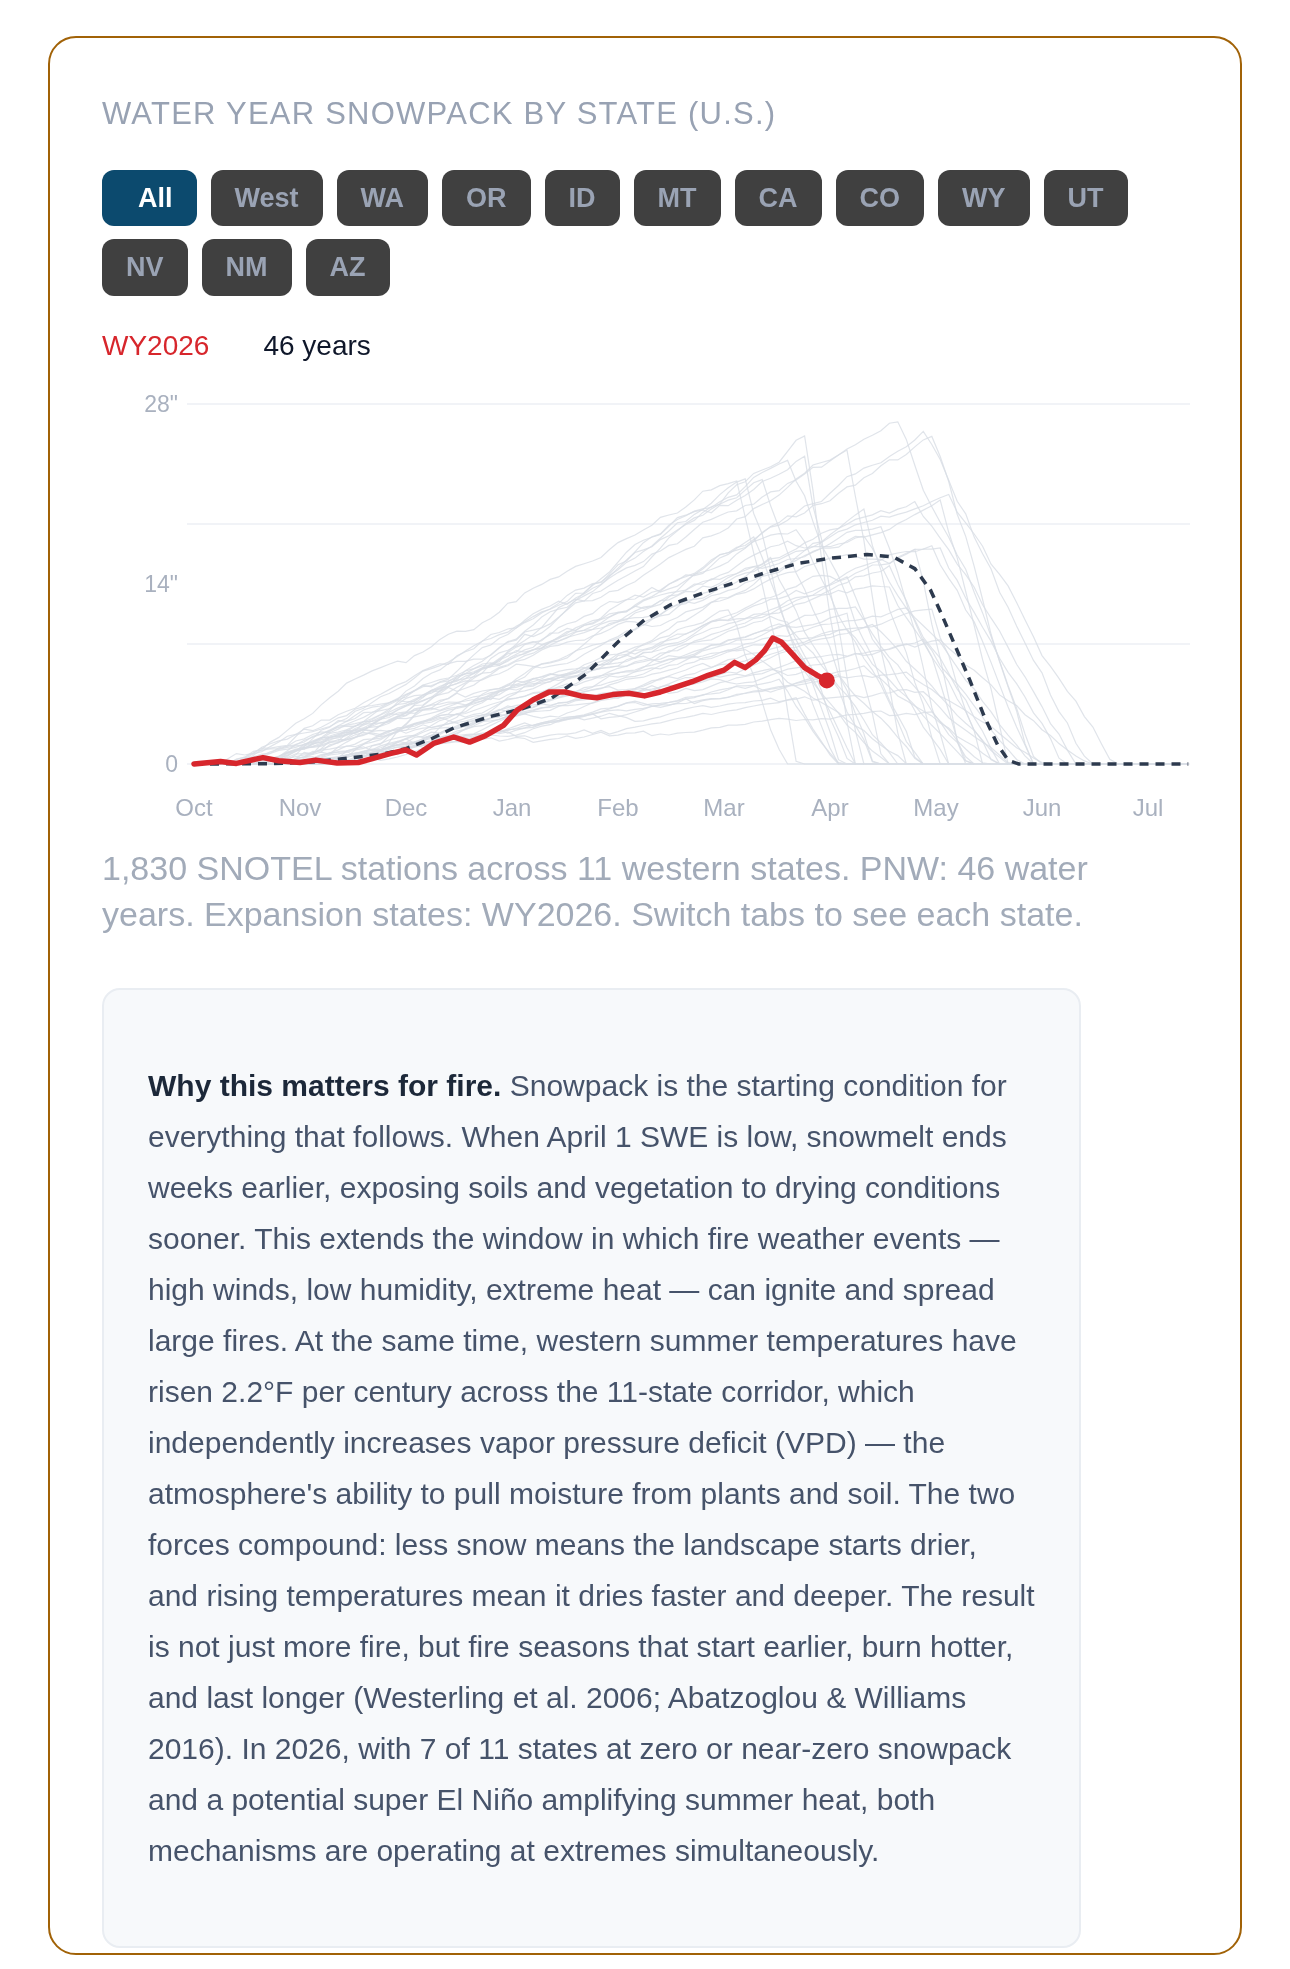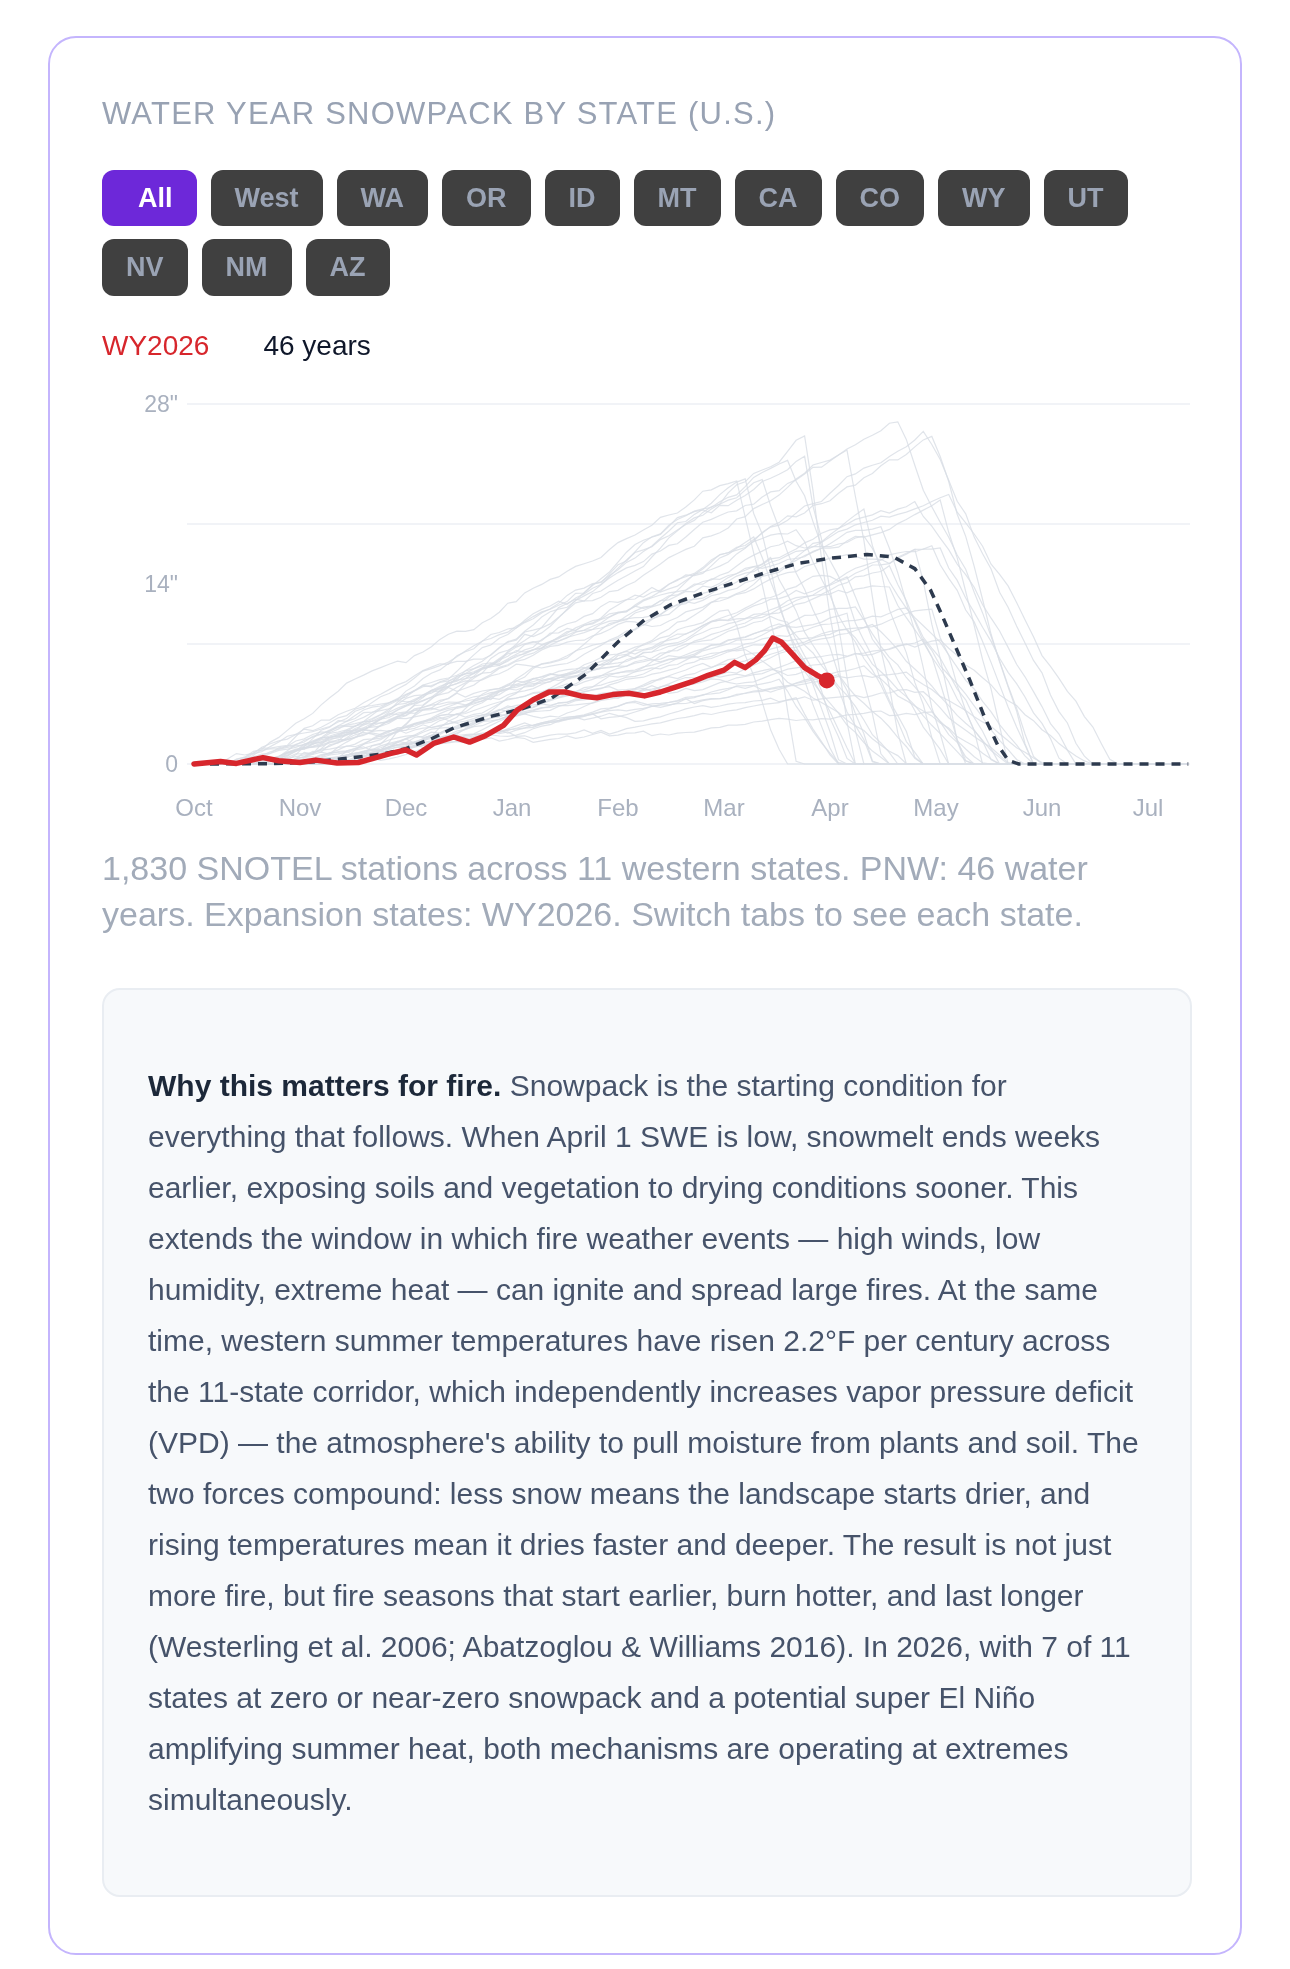--- a/index.html
+++ b/index.html
@@ -6,21 +6,21 @@
   body{
     width:1290px;height:1969px;overflow:hidden;
     font-family:"Liberation Sans", sans-serif;
     -webkit-font-smoothing:antialiased;
   }
   .card{
     box-sizing:border-box;
     margin:36px 48px;
     width:1194px;
     height:1919px;
-    border:2px solid #c4b5fd;
+    border:2px solid #a16207;
     border-radius:28px;
     background:#ffffff;
     padding:58px 52px 44px 52px;
   }
   .card-title{
     font-size:31px;
     font-weight:400;
     letter-spacing:0.04em;
     color:#98a2b3;
     margin:0 0 38px 0;
@@ -33,40 +33,40 @@
     box-sizing:border-box;
     border:none;outline:none;cursor:pointer;
     background:#404040;color:#9aa3b4;
     font-family:inherit;
     font-size:27px;font-weight:700;
     padding:12px 24px;
     border-radius:12px;
     line-height:1.2;
   }
   .tab.active{
-    background:#6d28d9;color:#ffffff;font-weight:700;padding-left:36px;
+    background:#0c4a6e;color:#ffffff;font-weight:700;padding-left:36px;
   }
   .legend{
     display:flex;align-items:baseline;gap:54px;
     margin:0 0 22px 0;
   }
   .legend-series{font-size:28px;font-weight:400;color:#d7262c;}
   .legend-dashed{font-size:28px;font-weight:400;color:#5d6878;}
   .legend-years{font-size:28px;font-weight:400;color:#0f172a;}
   .chart-wrap{width:1090px;height:448px;}
   .caption{
     margin-top:14px;
     font-size:34px;line-height:1.35;
     color:#a2abb9;
     max-width:1090px;
   }
   .note-box{
     box-sizing:border-box;
     margin-top:50px;
-    width:1090px;
+    width:979px;
     background:#f7f9fb;
     border:2px solid #e9edf2;
     border-radius:18px;
     padding:40px 44px;
   }
   .note-text{
     font-size:30px;
     line-height:1.7;
     color:#46536a;
   }

